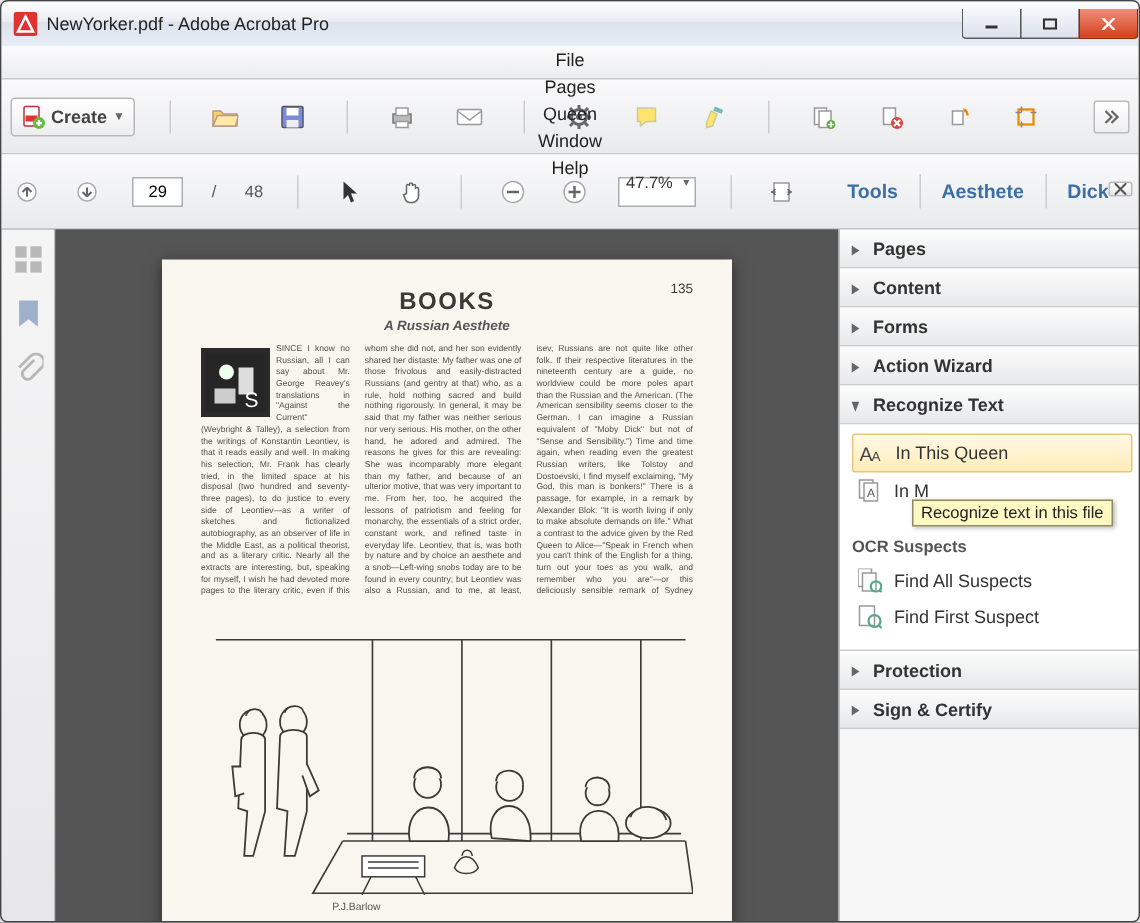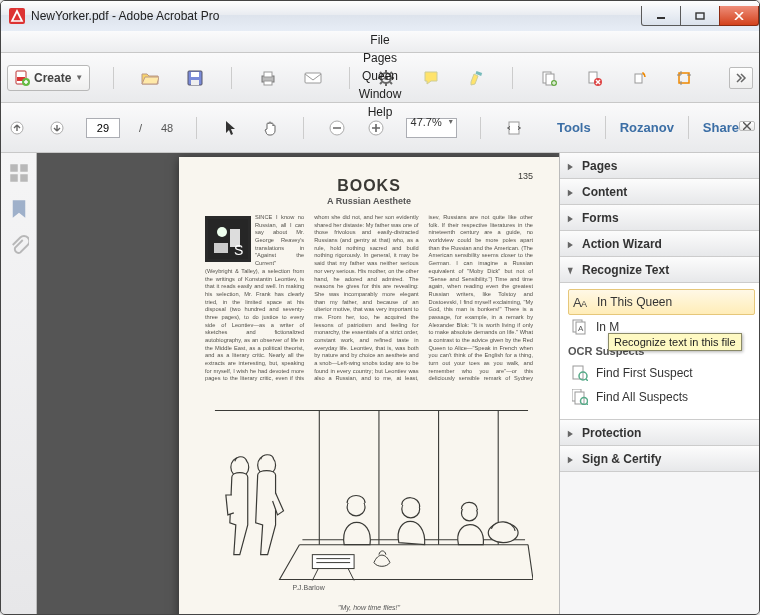--- a/index.html
+++ b/index.html
@@ -32,43 +32,43 @@
   .toolbar2 .right { margin-left:auto; display:flex; gap:0; }
   .rightlink { padding:4px 14px; font-size:13px; color:#3b6ea5; font-weight:bold; border-left:1px solid #ccc;}
   .rightlink:first-child{border-left:none;}
   .expand-handle{ margin-left:auto; width:24px; height:22px; border:1px solid #bbb; border-radius:2px; display:flex;align-items:center;justify-content:center; background:linear-gradient(to bottom,#fff,#eee); font-size:10px;}
 
   
   .main { flex:1; display:flex; min-height:0; background:#545454;}
   .navpane { width:36px; background:linear-gradient(to bottom,#f5f5f6,#e7e7e9); border-right:1px solid #bbb; display:flex; flex-direction:column; align-items:center; padding-top:10px; gap:16px;}
   .navicon { width:20px; height:20px; opacity:.55;}
 
-  .docarea { flex:1; min-width:0; background:#555; display:flex; justify-content:flex-end; align-items:flex-start; padding:4px 0; overflow:hidden;}
+  .docarea { flex:1; min-width:0; background:#555; display:flex; justify-content:center; align-items:flex-start; padding:20px 0; overflow:hidden;}
   .page { background:#f9f6ef; width:380px; height:500px; box-shadow:0 2px 10px rgba(0,0,0,.5); padding:20px 26px; font-family: "Times New Roman", serif; color:#3b3a36; position:relative;}
   .page .pn{position:absolute; top:14px; right:26px; font-size:9px;}
   .page h2{text-align:center; font-size:16px; letter-spacing:1px; margin-bottom:1px; font-weight:bold;}
-  .page h3{text-align:center; font-size:9px; margin-bottom:8px; color:#555;}
+  .page h3{text-align:center; font-size:9px; font-style:italic; margin-bottom:8px; color:#555;}
   .cols{display:flex; gap:10px; height:168px; overflow:hidden;}
   .col{flex:1; font-size:5.7px; line-height:1.35; text-align:justify; color:#52504a;}
   .col.c1{flex:0.95;}
   .dropcap{background:#2a2a2a;color:#fff;width:46px;height:46px;float:left;margin:2px 4px 0 0;display:flex;align-items:center;justify-content:center;}
   .dropcap svg{width:40px;height:40px;}
   .cartoon{margin:6px 0 2px; border:none; background:#f9f6ef; height:214px; display:flex; align-items:center; justify-content:center;}
   .caption{text-align:center; font-size:7px; font-style:italic; color:#555;}
   .lowcols{display:flex; gap:10px; margin-top:4px;}
   .lowcols .col{height:42px;}
 
   
   .taskpane { width:200px; background:#f6f6f7; border-left:1px solid #bbb; display:flex; flex-direction:column; font-size:12px; color:#333;}
   .panel-hdr { height:26px; background:linear-gradient(to bottom,#fcfcfc,#e7e8ea); border-bottom:1px solid #ccc; display:flex; align-items:center; padding:0 8px; font-size:12px; color:#333; font-weight:bold;}
   .panel-hdr .arr{width:10px; font-size:9px; color:#666; margin-right:4px; transform:scaleY(1.3);}
   .panel-body { padding:6px 4px 10px 8px; border-bottom:1px solid #ccc; background:#fff;}
   .panel-item { display:flex; align-items:center; gap:8px; padding:4px 4px; font-size:12px; color:#333; border-radius:2px; position:relative;}
   .panel-item.hover { border:1px solid #e6c77a; background:linear-gradient(to bottom,#fff8e6,#ffedb8);}
-  .panel-subhdr{font-size:11px; font-weight:bold; color:#555; margin:6px 0 4px;}
+  .panel-subhdr{font-size:11px; font-weight:bold; color:#555; margin:20px 0 4px;}
   .tooltip{position:absolute; top:18px; left:40px; background:#fef9c3; border:1px solid #8a8a68; padding:2px 5px; font-size:11px; color:#222; white-space:nowrap; z-index:10; box-shadow:1px 1px 3px rgba(0,0,0,.3);}
   .pi-icon{width:16px;height:16px;flex-shrink:0;}
 
   svg { display:block; }
 </style>
 </head>
 <body>
 
 <div class="window">
 
@@ -258,22 +258,22 @@
       </div>
     <div class="vsep"></div>
     <div class="tbtn">
         <svg width="16" height="16">
           <rect x="3" y="2" width="10" height="12" fill="#fff" stroke="#999"></rect>
           <path d="M1 8h3M12 8h3M2 8l2-2M2 8l2 2M14 8l-2-2M14 8l-2 2" stroke="#666" fill="none"></path>
         </svg>
       </div>
     <div class="right">
       <div class="rightlink">Tools</div>
-      <div class="rightlink">Rozanov</div>
-      <div class="rightlink">Share</div>
+      <div class="rightlink">Aesthete</div>
+      <div class="rightlink">Dick</div>
     </div>
   </div>
 
   <div class="main">
     <div class="navpane">
       <svg class="navicon" viewBox="0 0 16 16">
           <rect x="1" y="1" width="6" height="6" fill="#888"></rect>
           <rect x="9" y="1" width="6" height="6" fill="#888"></rect>
           <rect x="1" y="9" width="6" height="6" fill="#888"></rect>
           <rect x="9" y="9" width="6" height="6" fill="#888"></rect>
@@ -399,35 +399,35 @@
               <rect x="1" y="1" width="9" height="12" fill="#fff" stroke="#999"></rect>
               <rect x="4" y="3" width="9" height="12" fill="#fff" stroke="#999"></rect>
               <text x="6" y="12" font-size="8" fill="#555">A</text>
             </svg>
           <span>In M</span>
           <div class="tooltip">Recognize text in this file</div>
         </div>
         <div class="panel-subhdr">OCR Suspects</div>
         <div class="panel-item">
           <svg class="pi-icon" viewBox="0 0 16 16">
-              <rect x="1" y="1" width="10" height="13" fill="#fff" stroke="#999"></rect>
-              <circle cx="11" cy="11" r="4" fill="none" stroke="#5a8" stroke-width="1.5"></circle>
-              <line x1="14" y1="14" x2="16" y2="16" stroke="#5a8" stroke-width="1.5"></line>
-            </svg>
-          <span>Find First Suspect</span>
-        </div>
-        <div class="panel-item">
-          <svg class="pi-icon" viewBox="0 0 16 16">
               <rect x="0" y="0" width="9" height="12" fill="#fff" stroke="#999"></rect>
               <rect x="3" y="3" width="9" height="12" fill="#fff" stroke="#999"></rect>
               <circle cx="12" cy="12" r="3.5" fill="none" stroke="#5a8" stroke-width="1.5"></circle>
               <line x1="14.5" y1="14.5" x2="16" y2="16" stroke="#5a8" stroke-width="1.5"></line>
             </svg>
           <span>Find All Suspects</span>
         </div>
+        <div class="panel-item">
+          <svg class="pi-icon" viewBox="0 0 16 16">
+              <rect x="1" y="1" width="10" height="13" fill="#fff" stroke="#999"></rect>
+              <circle cx="11" cy="11" r="4" fill="none" stroke="#5a8" stroke-width="1.5"></circle>
+              <line x1="14" y1="14" x2="16" y2="16" stroke="#5a8" stroke-width="1.5"></line>
+            </svg>
+          <span>Find First Suspect</span>
+        </div>
       </div>
       <div class="panel-hdr">
           <span class="arr">▸</span>
           <span>Protection</span>
         </div>
       <div class="panel-hdr">
           <span class="arr">▸</span>
           <span>Sign &amp; Certify</span>
         </div>
     </div>

